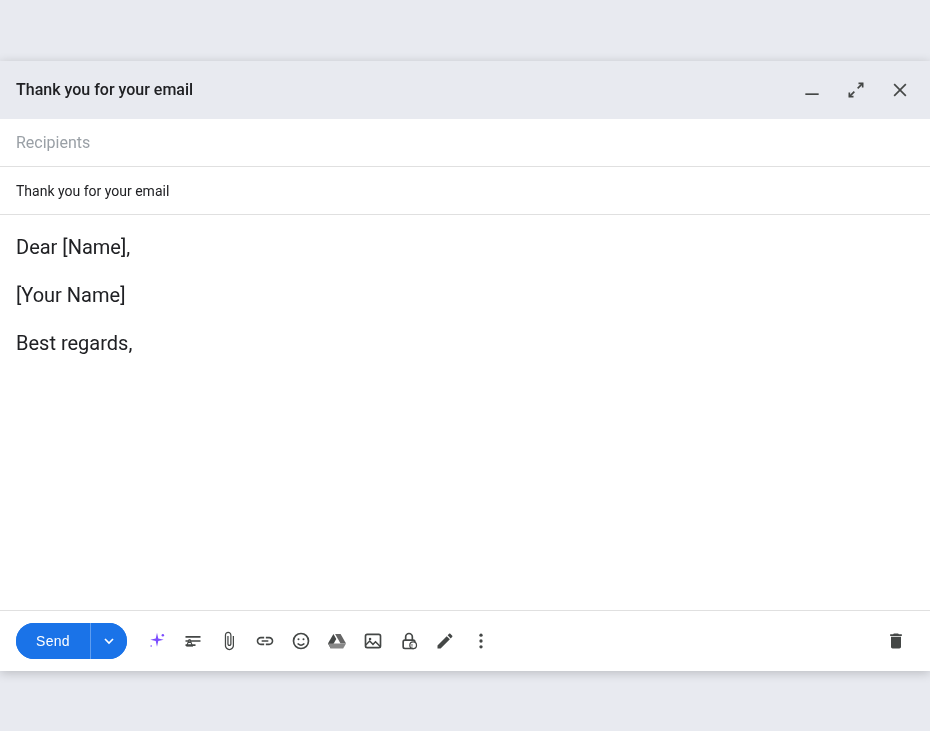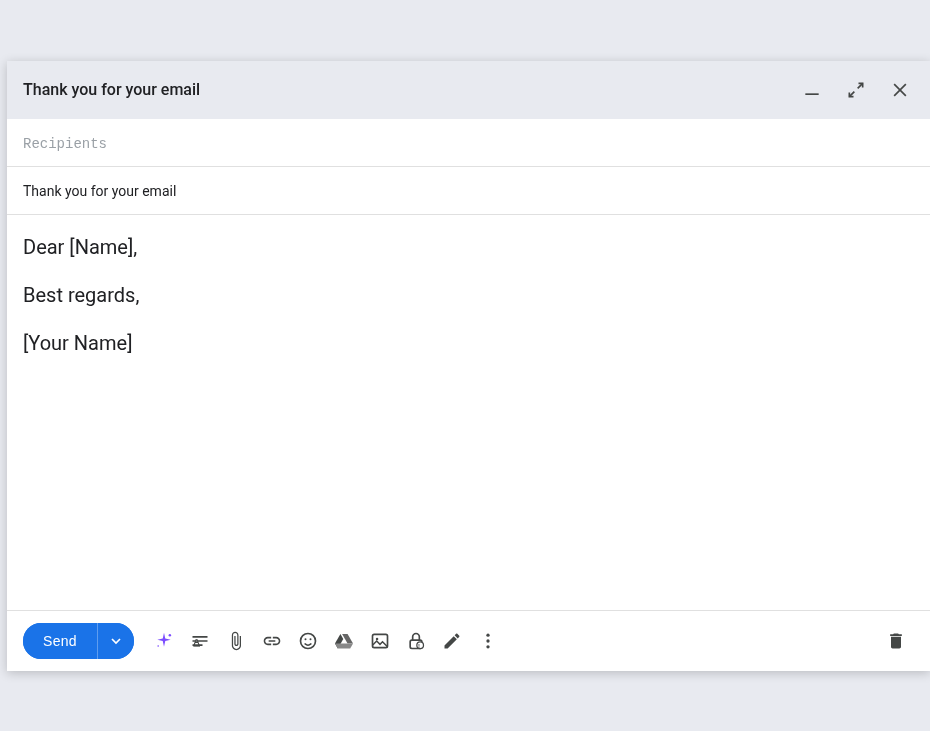--- a/index.html
+++ b/index.html
@@ -20,21 +20,20 @@
 
     .compose-window {
       width: 930px;
       height: 610px;
       background: #fff;
       display: flex;
       flex-direction: column;
       border-radius: 0;
       box-shadow: 0 2px 10px rgba(0,0,0,0.2);
       overflow: hidden;
-      margin-left: 7px;
     }
 
     .title-bar {
       background: #e8eaf0;
       padding: 0 16px;
       height: 58px;
       display: flex;
       align-items: center;
       justify-content: space-between;
       flex-shrink: 0;
@@ -66,23 +65,22 @@
       height: 28px;
     }
 
     .recipients-row {
       border-bottom: 1px solid #e0e0e0;
       padding: 14px 16px;
       flex-shrink: 0;
     }
 
     .recipients-placeholder {
-      font-size: 14px;
+      font-size: 16px;
       color: #9aa0a6;
-      font-family: Liberation Mono, monospace;
     }
 
     .subject-row {
       border-bottom: 1px solid #e0e0e0;
       padding: 14px 16px;
       flex-shrink: 0;
     }
 
     .subject-text {
       font-size: 14px;
@@ -230,22 +228,22 @@
   <div class="recipients-row">
     <span class="recipients-placeholder">Recipients</span>
   </div>
 
   <div class="subject-row">
     <span class="subject-text">Thank you for your email</span>
   </div>
 
   <div class="body-area">
     <p>Dear [Name],</p>
+    <p>[Your Name]</p>
     <p>Best regards,</p>
-    <p>[Your Name]</p>
   </div>
 
   <div class="toolbar">
 
     <div class="send-btn-group">
       <button class="send-btn">Send</button>
       <button class="send-dropdown-btn">
         <svg width="16" height="16" viewBox="0 0 24 24">
           <polyline points="6,9 12,15 18,9" fill="none" stroke="white" stroke-width="2.5"></polyline>
         </svg>

